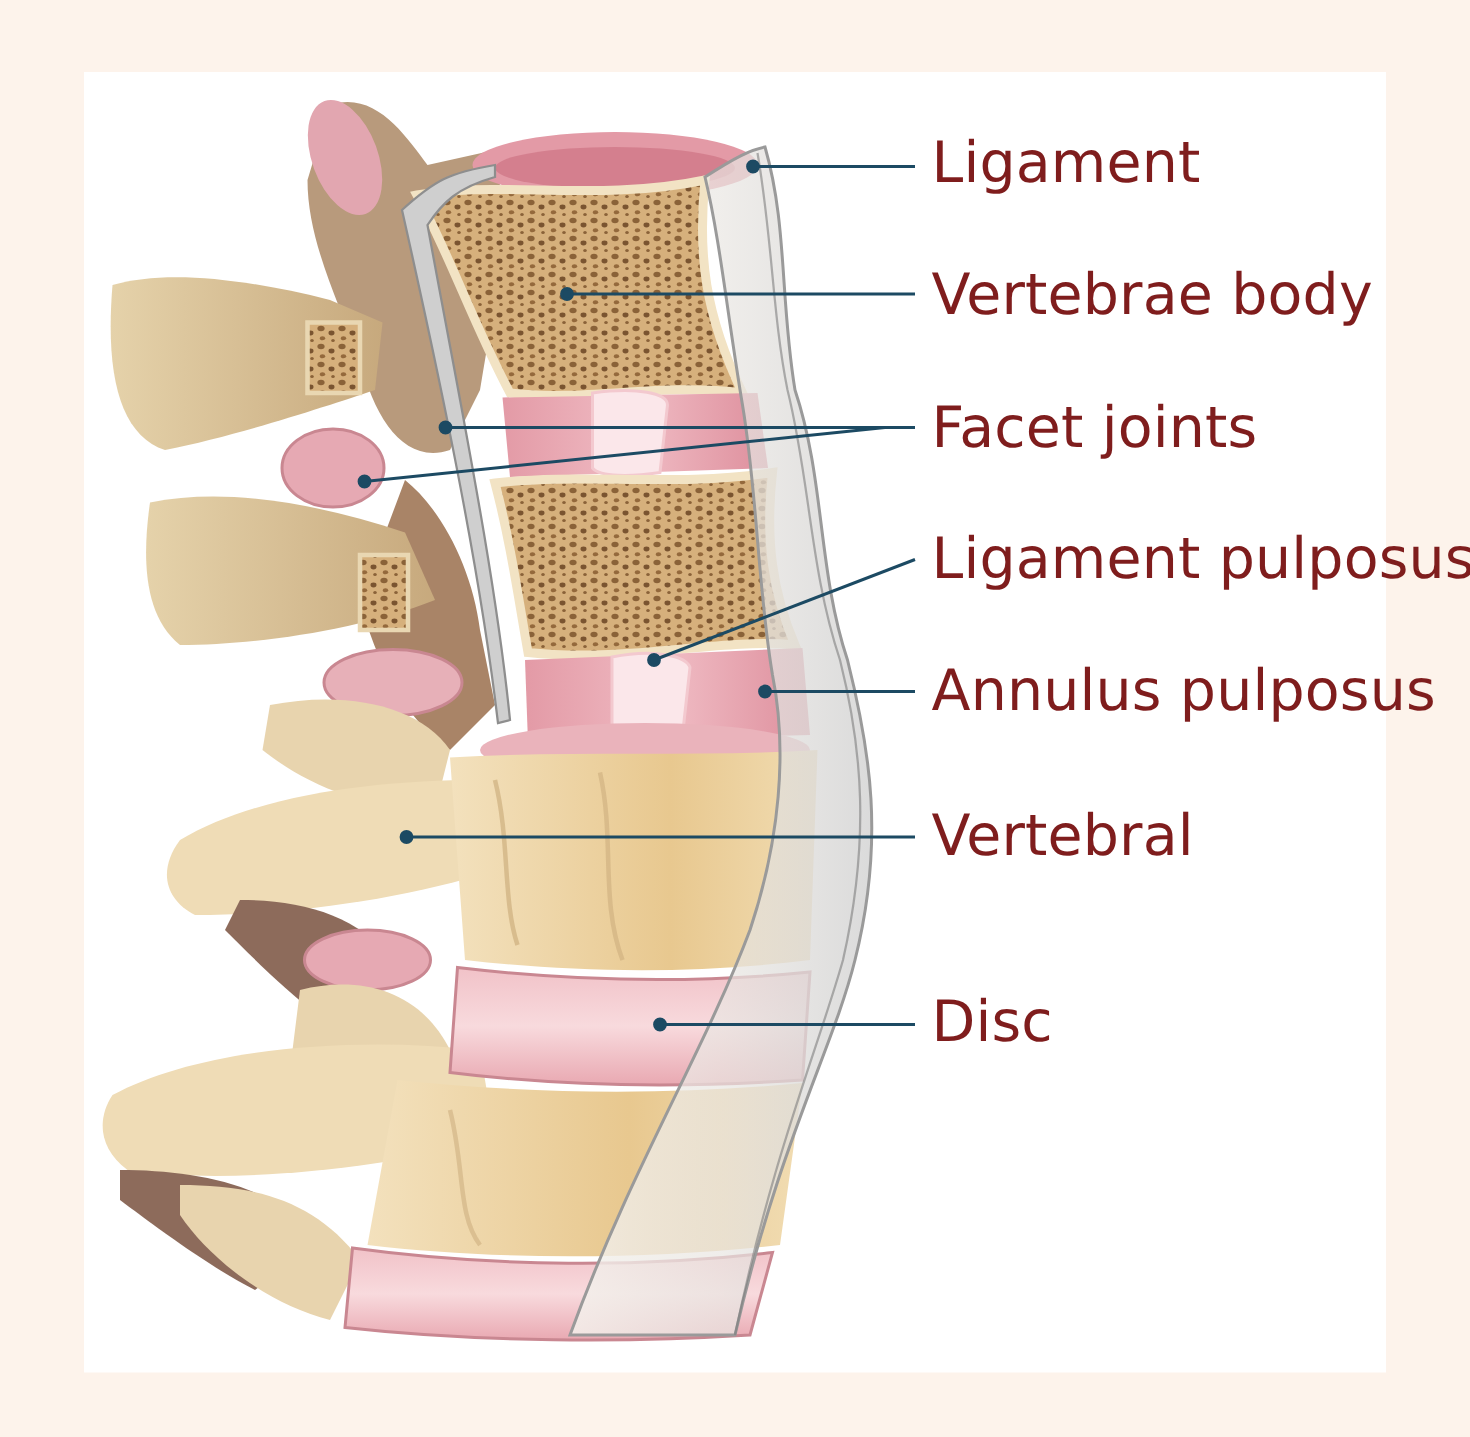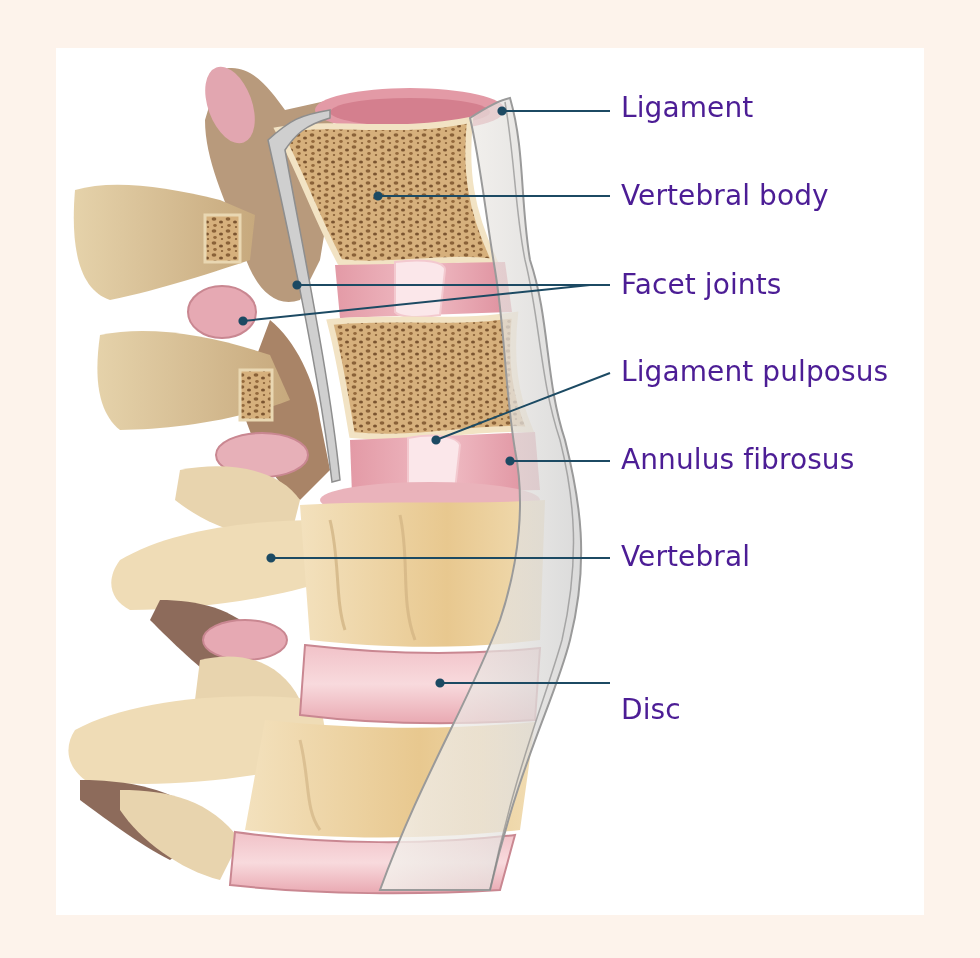--- a/index.html
+++ b/index.html
@@ -16,23 +16,23 @@
     width: 868px; height: 867px;
     background: #ffffff;
   }
   .art {
     position: absolute; left: 0; top: 0;
     width: 980px; height: 958px;
   }
   .label {
     position: absolute;
     left: 621px;
-    font-size: 28px;
+    font-size: 38px;
     line-height: 36px;
-    color: #4c1d95;
+    color: #7f1d1d;
     white-space: nowrap;
     letter-spacing: 0.1px;
   }
 </style>
 </head>
 <body>
 
 <div class="panel"></div>
 
 <svg class="art" viewBox="0 0 980 958" xmlns="http://www.w3.org/2000/svg">
@@ -139,18 +139,18 @@
     <line x1="510" y1="461" x2="610" y2="461"></line>
     <circle cx="510" cy="461" r="3.6"></circle>
     <line x1="271" y1="558" x2="610" y2="558"></line>
     <circle cx="271" cy="558" r="3.6"></circle>
     <line x1="440" y1="683" x2="610" y2="683"></line>
     <circle cx="440" cy="683" r="3.6"></circle>
   </g>
 </svg>
 
 <div class="label" style="top:90px">Ligament</div>
-<div class="label" style="top:178px">Vertebral body</div>
+<div class="label" style="top:178px">Vertebrae body</div>
 <div class="label" style="top:267px">Facet joints</div>
 <div class="label" style="top:354px">Ligament pulposus</div>
-<div class="label" style="top:442px">Annulus fibrosus</div>
+<div class="label" style="top:442px">Annulus pulposus</div>
 <div class="label" style="top:539px">Vertebral</div>
-<div class="label" style="top:692px">Disc</div>
+<div class="label" style="top:663px">Disc</div>
 
 </body></html>

